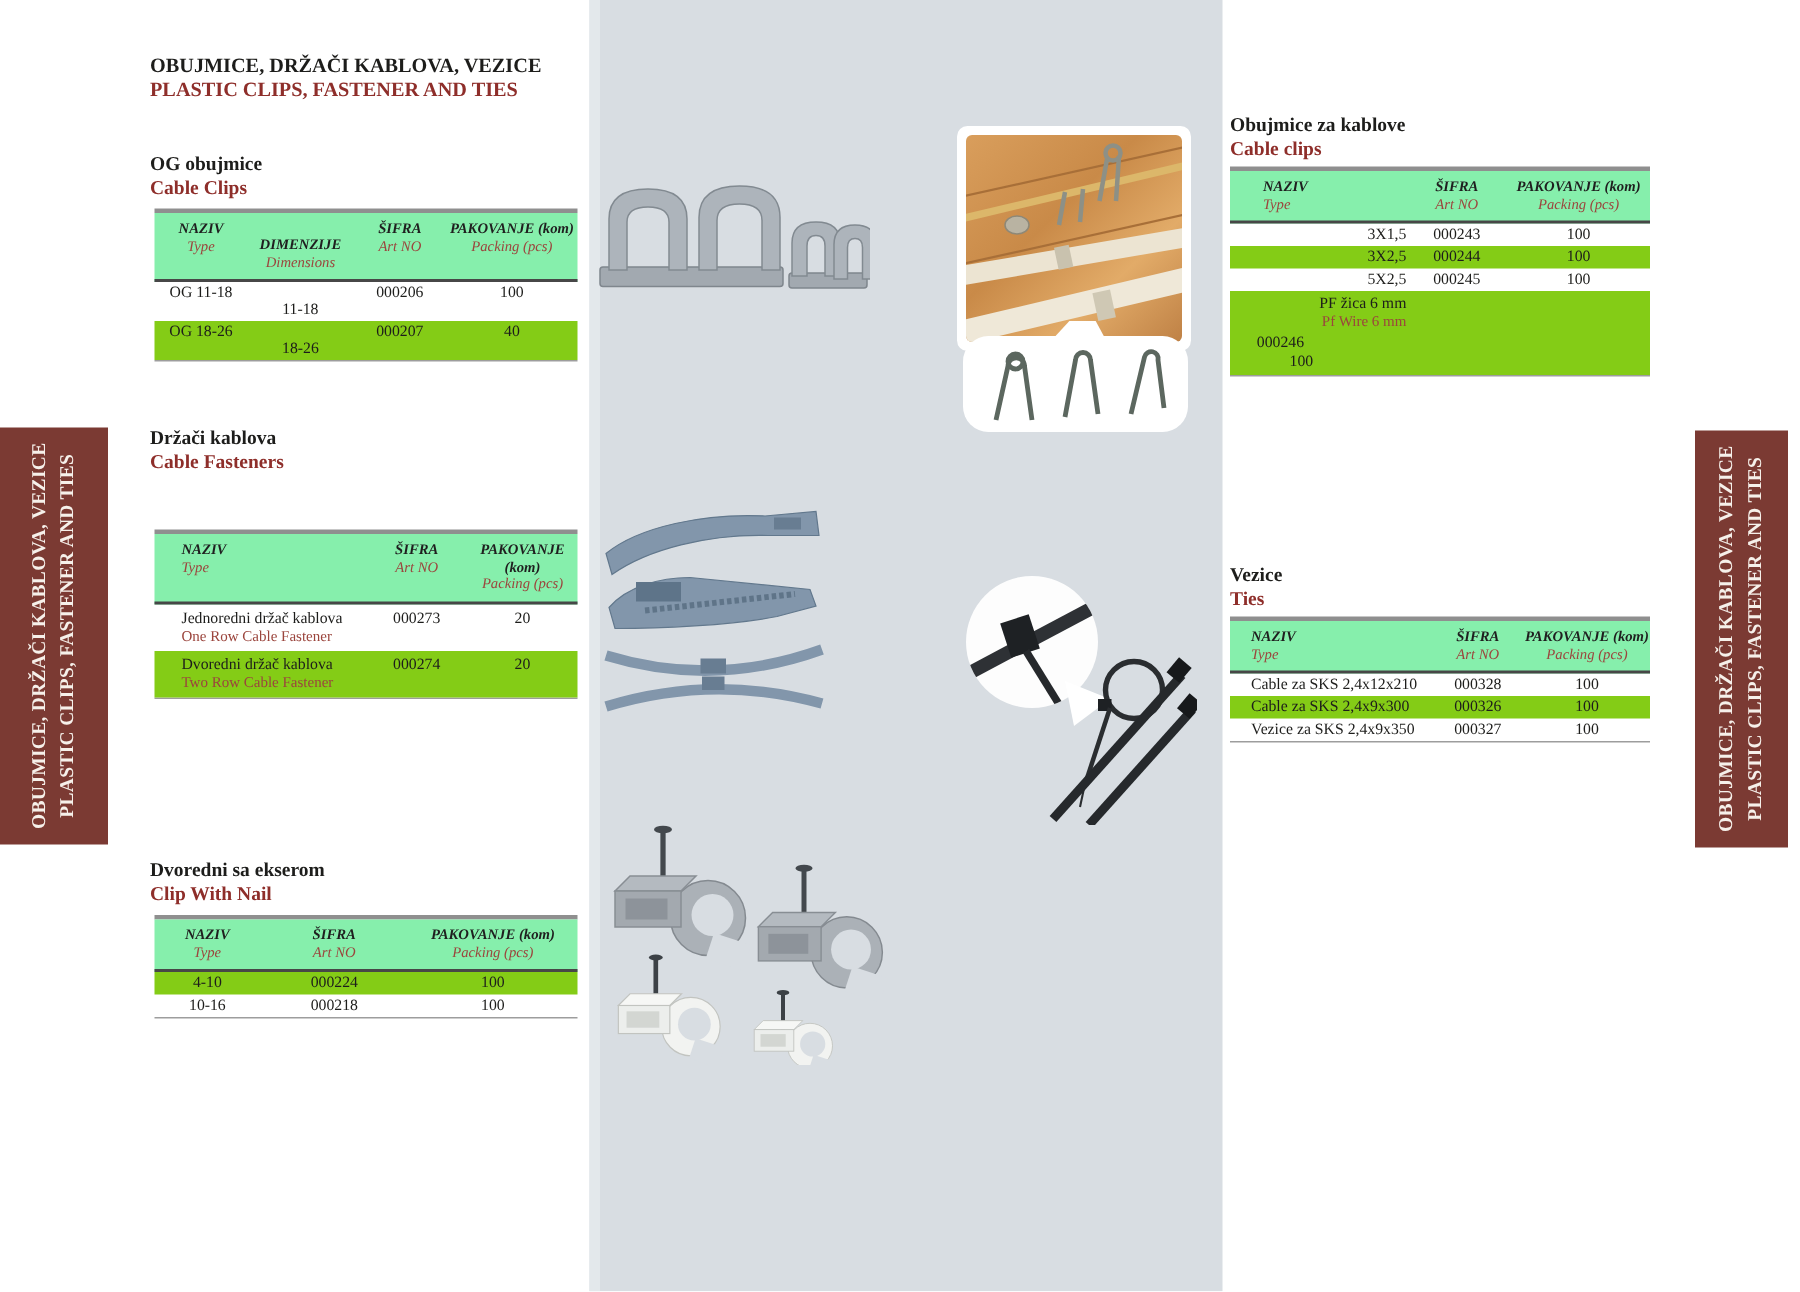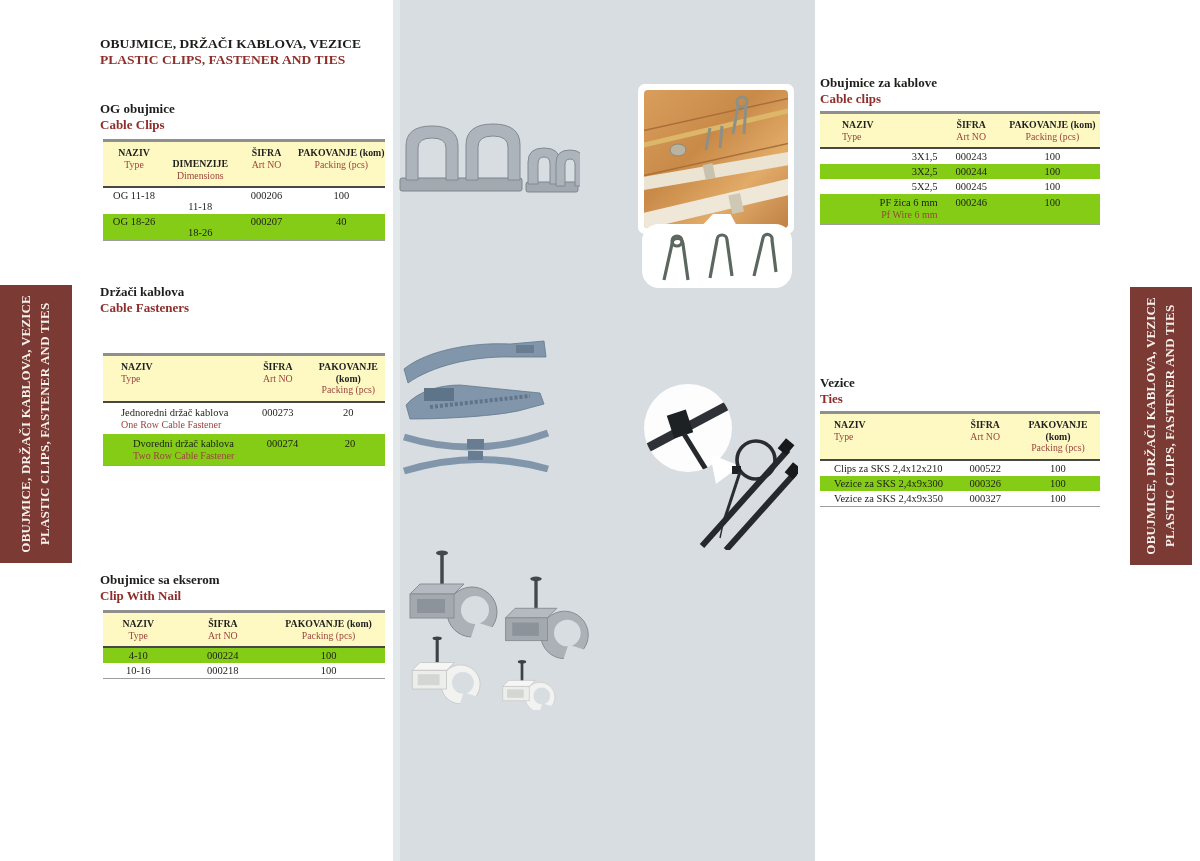--- a/index.html
+++ b/index.html
@@ -19,21 +19,21 @@
          font-weight:bold;font-size:13px;line-height:1.45;letter-spacing:.2px;}
 
   
   .main-title{position:absolute;left:100px;top:36px;font-weight:bold;font-size:13.5px;line-height:1.22;}
   .main-title .l2{color:#8e2e2a;}
   .sec-title{position:absolute;font-weight:bold;font-size:13px;line-height:1.2;}
   .sec-title .l2{color:#8e2e2a;}
 
   
   .tbl{position:absolute;border-top:3px solid #8f8f8f;border-bottom:1px solid #9d9d9d;font-size:10.5px;}
-  .thead{display:flex;background:#fef9c3;border-bottom:2px solid #474747;padding:5px 0 5px 0;}
+  .thead{display:flex;background:#86efac;border-bottom:2px solid #474747;padding:5px 0 5px 0;font-style:italic;}
   .th{line-height:11.5px;text-align:center;}
   .th .hsr{font-weight:bold;color:#1f1f1f;font-size:9.8px;}
   .th .hen{color:#9b453d;font-size:9.8px;}
   .trow{display:flex;padding:1px 0;align-items:flex-start;}
   .trow.alt{background:#84cc16;}
   .td{line-height:13px;text-align:center;}
   .nm-en{color:#9b453d;font-size:10px;line-height:12px;padding-bottom:1px;}
 
   .t-og .c1{width:22%;} .t-og .c2{width:25%;margin-top:11px;} .t-og .c3{width:22%;} .t-og .c4{width:31%;}
   .t-drz .c1{width:50%;text-align:left;padding-left:18px;box-sizing:border-box;}
@@ -139,32 +139,32 @@
         </div>
     </div>
     <div class="trow" style="padding:3px 0 2px 0;">
       <div class="td c1">
         <div>Jednoredni držač kablova</div>
         <div class="nm-en">One Row Cable Fastener</div>
       </div>
       <div class="td c2">000273</div>
       <div class="td c3">20</div>
     </div>
-    <div class="trow alt" style="padding:3px 0 2px 12px;">
+    <div class="trow alt" style="padding:3px 0 2px 0;">
       <div class="td c1">
         <div>Dvoredni držač kablova</div>
         <div class="nm-en">Two Row Cable Fastener</div>
       </div>
       <div class="td c2">000274</div>
       <div class="td c3">20</div>
     </div>
   </div>
 
   <div class="sec-title" style="left:100px;top:572px;">
-    <div class="l1">Obujmice sa ekserom</div>
+    <div class="l1">Dvoredni sa ekserom</div>
     <div class="l2">Clip With Nail</div>
   </div>
   <div class="tbl tbl-eks t-eks">
     <div class="thead">
       <div class="th c1">
           <div class="hsr">NAZIV</div>
           <div class="hen">Type</div>
         </div>
       <div class="th c2">
           <div class="hsr">ŠIFRA</div>
@@ -214,21 +214,21 @@
     <div class="trow alt">
       <div class="td c1">3X2,5</div>
       <div class="td c2">000244</div>
       <div class="td c3">100</div>
     </div>
     <div class="trow">
       <div class="td c1">5X2,5</div>
       <div class="td c2">000245</div>
       <div class="td c3">100</div>
     </div>
-    <div class="trow alt" style="padding:2px 0;">
+    <div class="trow alt" style="padding:2px 0;flex-direction:column;">
       <div class="td c1">
         <div>PF žica 6 mm</div>
         <div class="nm-en">Pf Wire 6 mm</div>
       </div>
       <div class="td c2">000246</div>
       <div class="td c3">100</div>
     </div>
   </div>
 
   <div class="sec-title" style="left:820px;top:375px;">
@@ -244,26 +244,26 @@
       <div class="th c2">
           <div class="hsr">ŠIFRA</div>
           <div class="hen">Art NO</div>
         </div>
       <div class="th c3">
           <div class="hsr">PAKOVANJE (kom)</div>
           <div class="hen">Packing (pcs)</div>
         </div>
     </div>
     <div class="trow">
-      <div class="td c1">Clips za SKS 2,4x12x210</div>
-      <div class="td c2">000522</div>
+      <div class="td c1">Cable za SKS 2,4x12x210</div>
+      <div class="td c2">000328</div>
       <div class="td c3">100</div>
     </div>
     <div class="trow alt">
-      <div class="td c1">Vezice za SKS 2,4x9x300</div>
+      <div class="td c1">Cable za SKS 2,4x9x300</div>
       <div class="td c2">000326</div>
       <div class="td c3">100</div>
     </div>
     <div class="trow">
       <div class="td c1">Vezice za SKS 2,4x9x350</div>
       <div class="td c2">000327</div>
       <div class="td c3">100</div>
     </div>
   </div>
 

